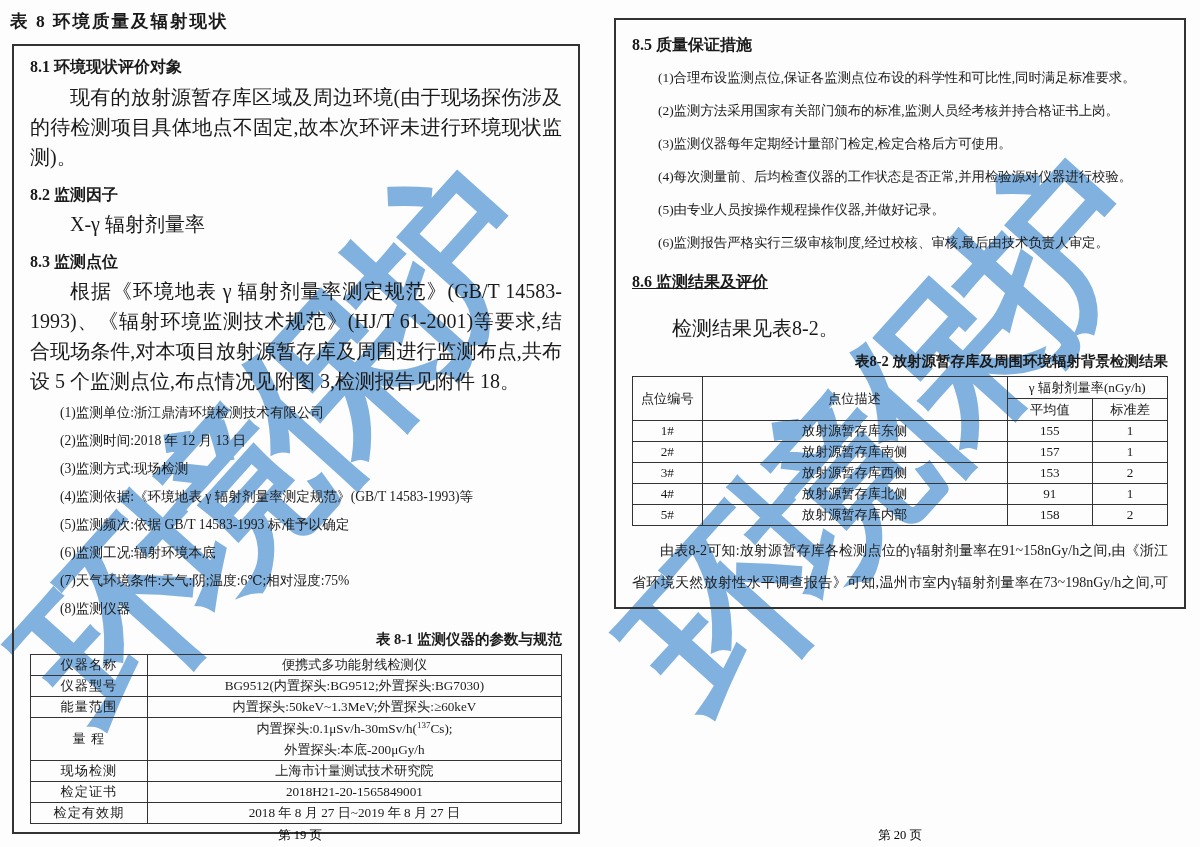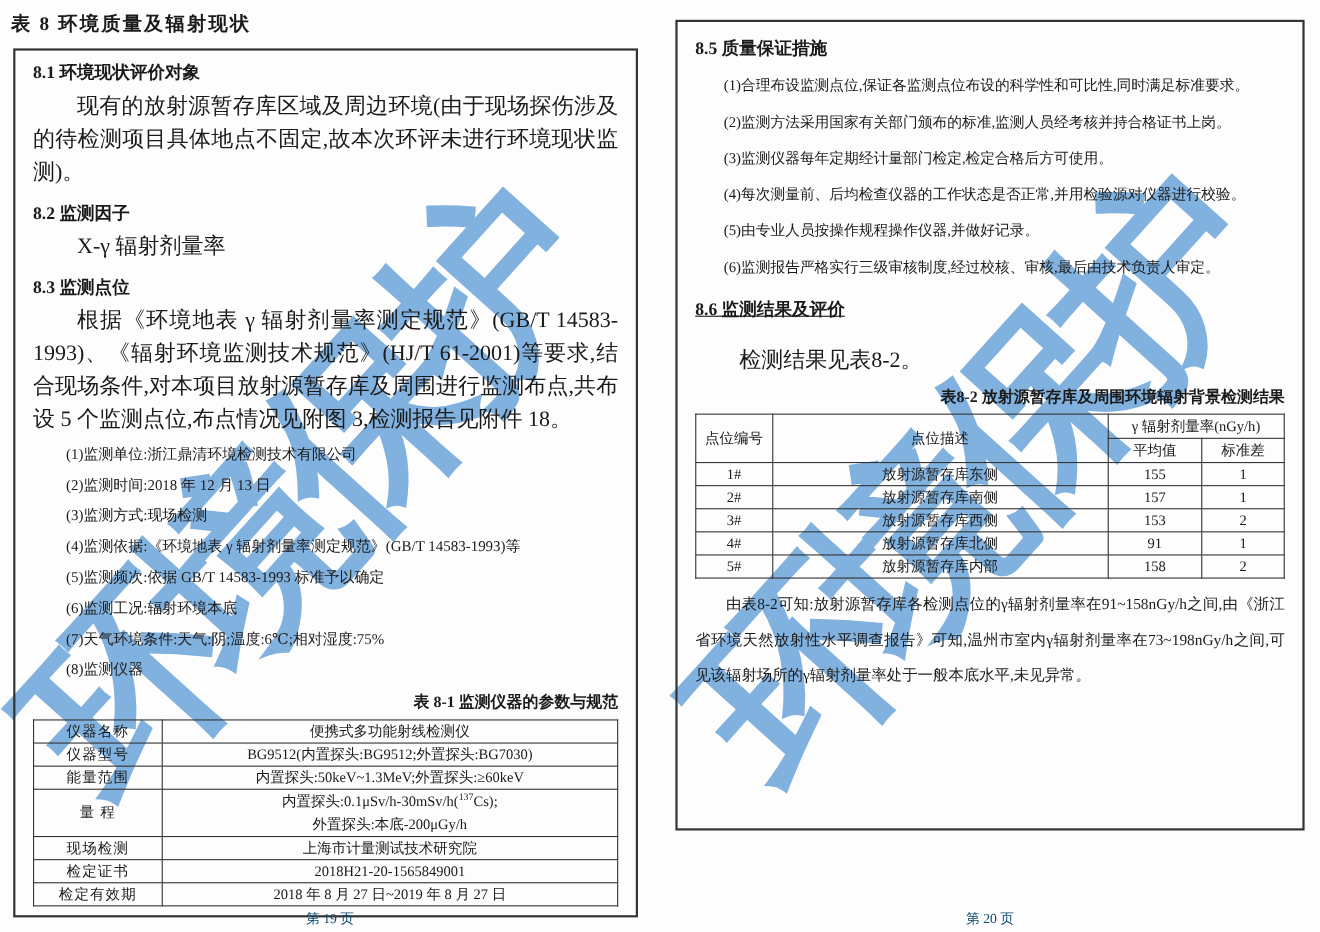--- a/index.html
+++ b/index.html
@@ -20,21 +20,21 @@
     transform:rotate(-48deg);
     font-family:"Liberation Serif","DejaVu Serif",serif;
   }
   #page-19 .watermark{left:-48px;top:364px;}
   #page-20 .watermark{left:-40px;top:352px;}
 
   
   .doc-title{position:absolute;z-index:2;top:9px;left:10px;font-size:17.5px;font-weight:700;letter-spacing:2px;}
   .box{position:absolute;z-index:1;box-sizing:border-box;border:2px solid #333;background:transparent;}
   #box-19{top:44px;left:12px;width:568px;height:790px;padding:0 16px;overflow:hidden;}
-  #box-20{top:18px;left:14px;width:572px;height:737px;padding:0 16px;overflow:hidden;}
+  #box-20{top:18px;left:14px;width:572px;height:591px;padding:0 16px;overflow:hidden;}
 
   .sec-h{font-size:16px;font-weight:700;margin:0;line-height:22px;}
   .para{font-size:20px;line-height:30px;margin:0;text-indent:2em;text-align:justify;}
   .item{font-size:13.6px;line-height:28px;padding-left:30px;white-space:nowrap;overflow:hidden;}
 
   #s81-h{margin-top:10px;}
   #s81-p{margin-top:4px;}
   #s82-h{margin-top:12px;}
   #s82-p{margin-top:3px;}
   #s83-h{margin-top:12px;}
@@ -55,21 +55,21 @@
   #s85-h{margin-top:14px;}
   .items-85{margin-top:5px;}
   .items-85 .item{line-height:33px;font-size:13.4px;padding-left:26px;}
   #s86-h{margin-top:12px;text-decoration:underline;}
   #s86-p{margin-top:20px;line-height:30px;}
   #t82-caption{margin-top:8px;}
   .t82 td{height:23px;line-height:23px;}
   .t82 tr.hdr td{height:21px;line-height:21px;}
   .closing{margin-top:9px;font-size:14px;line-height:32px;text-indent:2em;text-align:justify;margin-bottom:0;}
 
-  .footer{position:absolute;z-index:1;left:0;top:827px;width:100%;text-align:center;font-size:12.5px;color:#0c4a6e;}
+  .footer{position:absolute;z-index:1;left:0;top:827px;width:100%;text-align:center;font-size:12.5px;color:#000000;}
 </style>
 </head>
 <body>
 
 <section class="page" id="page-19">
   <div class="watermark">环境保护</div>
 
   <div class="doc-title">表 8  环境质量及辐射现状</div>
 
   <div class="box" id="box-19">

